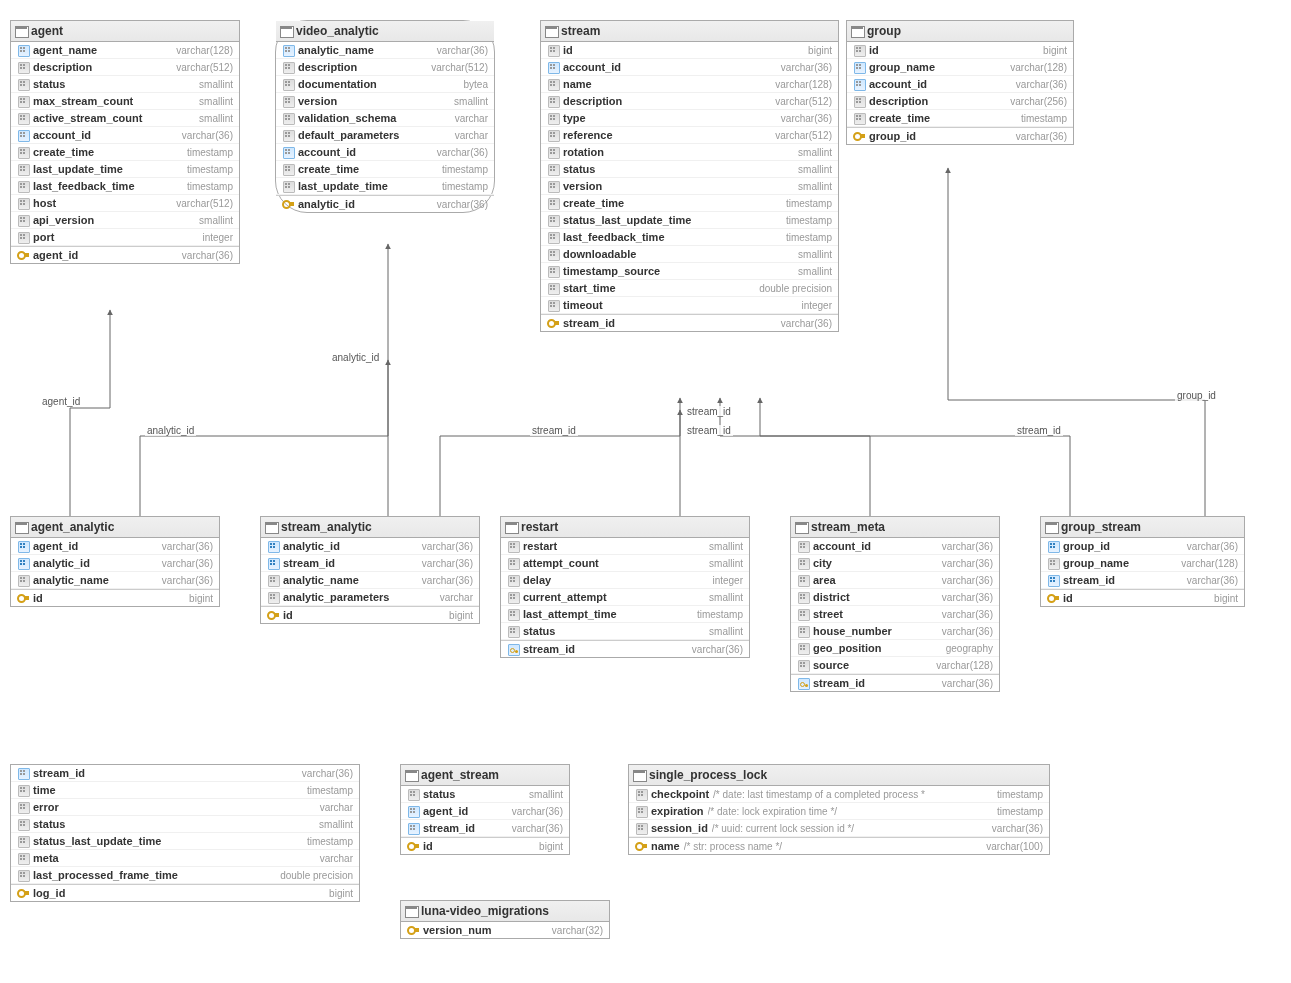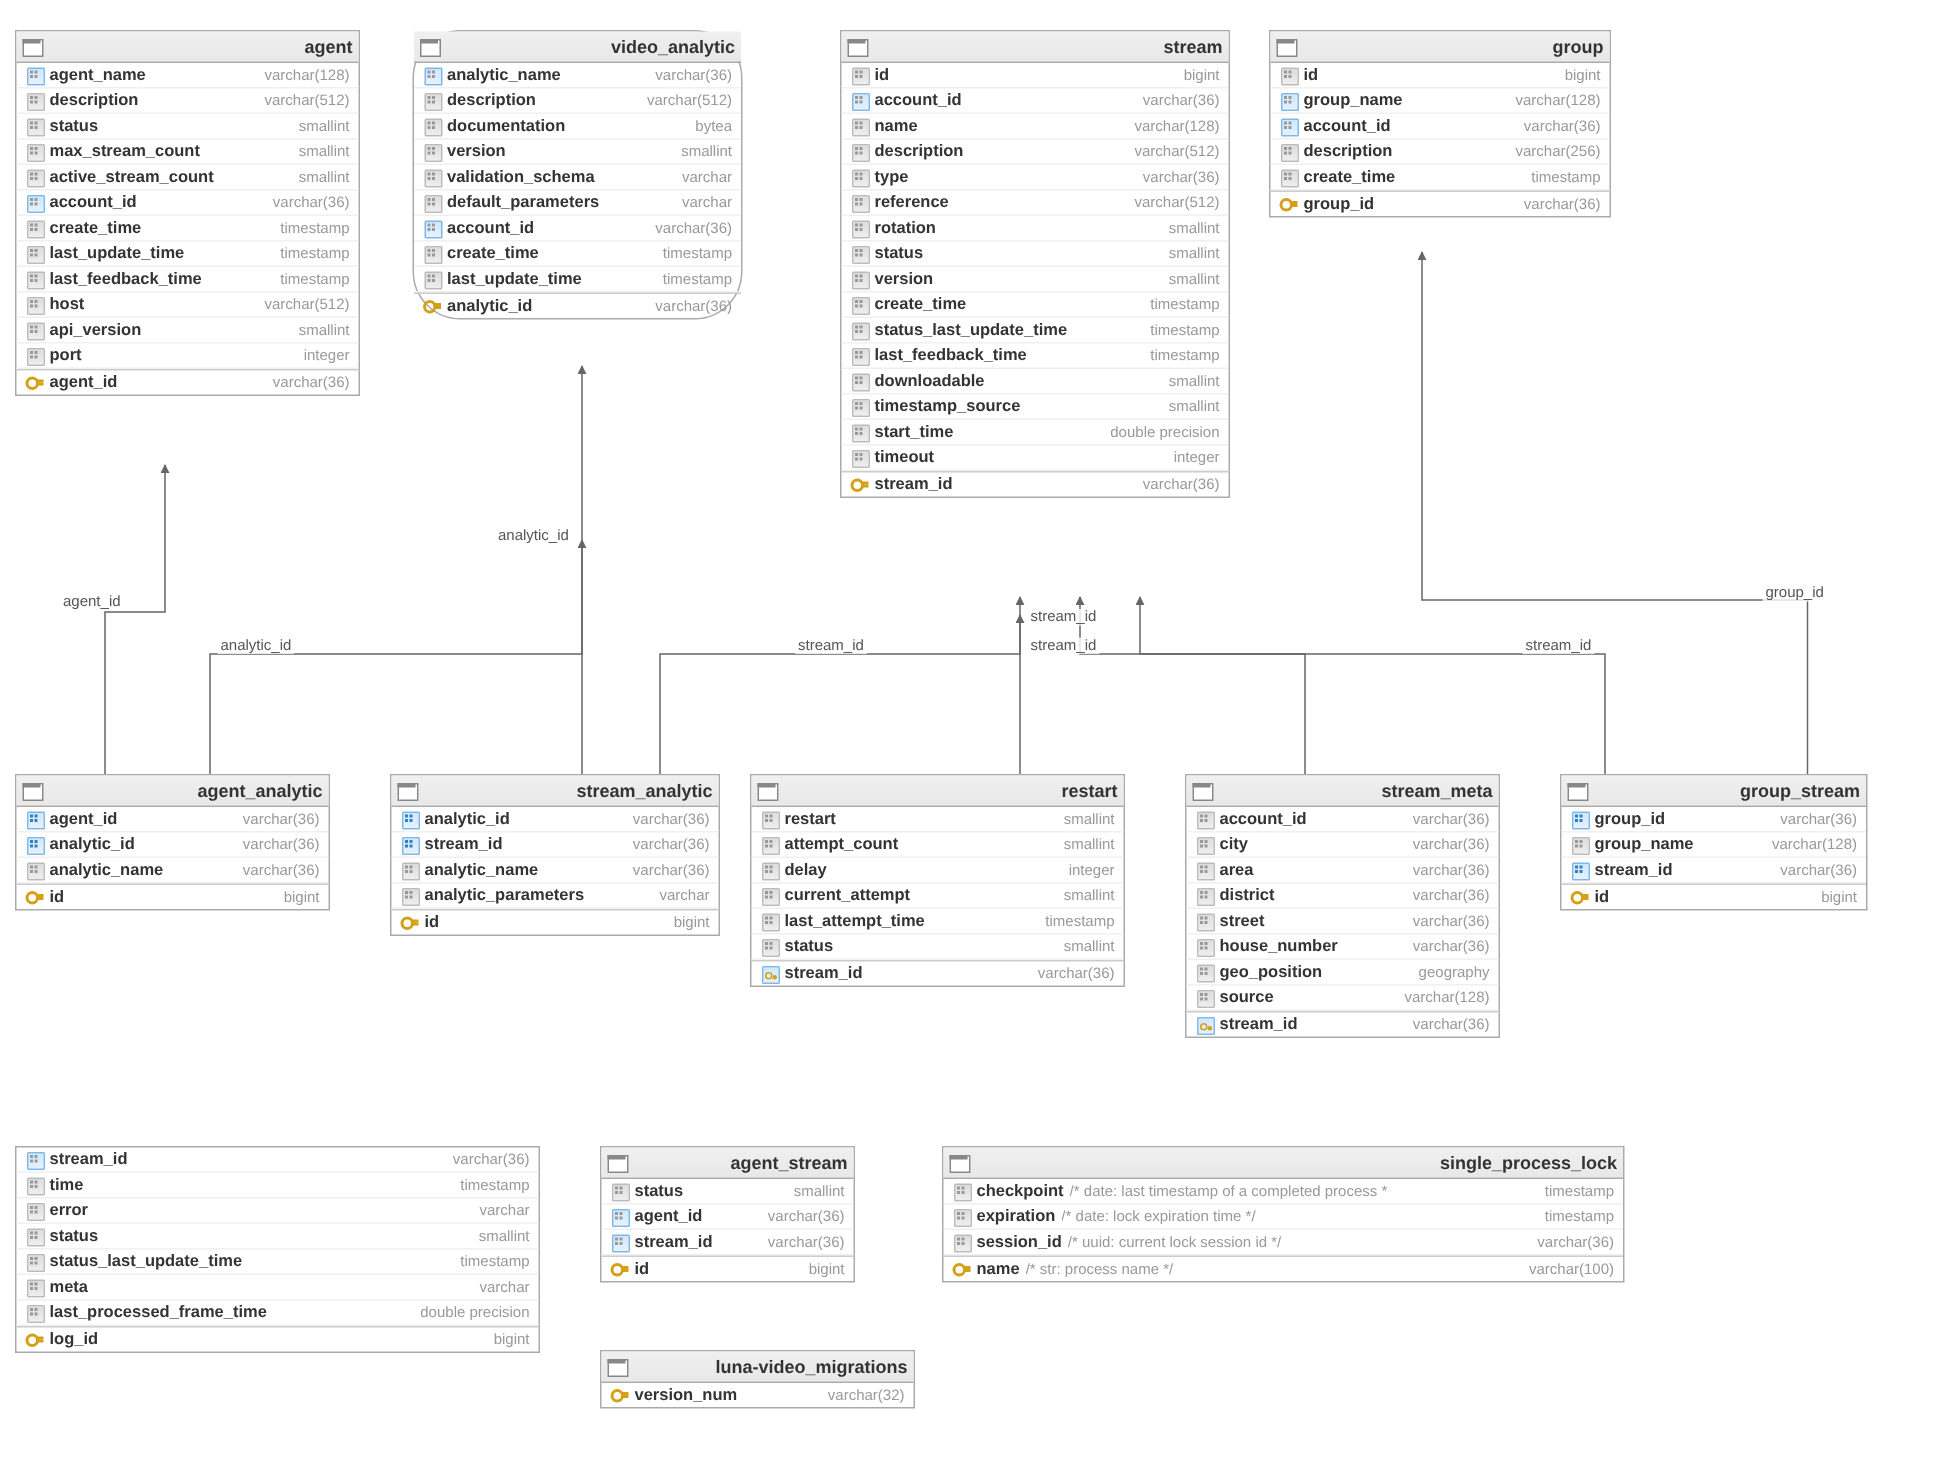--- a/index.html
+++ b/index.html
@@ -20,21 +20,21 @@
   .entity-header {
     background: linear-gradient(#f0f0f0,#e8e8e8);
     border-bottom: 1px solid #aaa;
     text-align: center;
     padding: 3px 4px;
     font-weight: bold;
     font-size: 12px;
     color: #333;
     display:flex;
     align-items:center;
-    justify-content:space-between;
+    justify-content:flex-start;
     gap:4px;
   }
   .rows { display:block; }
   .row {
     display:flex;
     justify-content:space-between;
     align-items:center;
     padding: 2px 6px;
     font-size: 11px;
     border-bottom:1px solid #f0f0f0;
@@ -309,21 +309,21 @@
         </div>
         <div class="row row-separator">
           <span class="col-left">
             <span class="ico ico-pk"></span>
             <span>analytic_id</span>
           </span>
           <span class="col-type">varchar(36)</span>
         </div>
       </div>
     </div>
-    <div class="entity" style="left: 540px; top: 20px; width: 260px; margin-left: 20px;">
+    <div class="entity" style="left: 540px; top: 20px; width: 299px;">
       <div class="entity-header">
         <span class="ico ico-table"></span>
         <span>stream</span>
       </div>
       <div class="rows">
         <div class="row">
           <span class="col-left">
             <span class="ico ico-col"></span>
             <span>id</span>
           </span>
@@ -825,21 +825,21 @@
         </div>
         <div class="row row-separator">
           <span class="col-left">
             <span class="ico ico-pk"></span>
             <span>id</span>
           </span>
           <span class="col-type">bigint</span>
         </div>
       </div>
     </div>
-    <div class="entity" style="left: 628px; top: 764px; width: 455px;">
+    <div class="entity" style="left: 628px; top: 764px; width: 422px;">
       <div class="entity-header">
         <span class="ico ico-table"></span>
         <span>single_process_lock</span>
       </div>
       <div class="rows">
         <div class="row">
           <span class="col-left">
             <span class="ico ico-col"></span>
             <span>checkpoint</span>
           </span>

